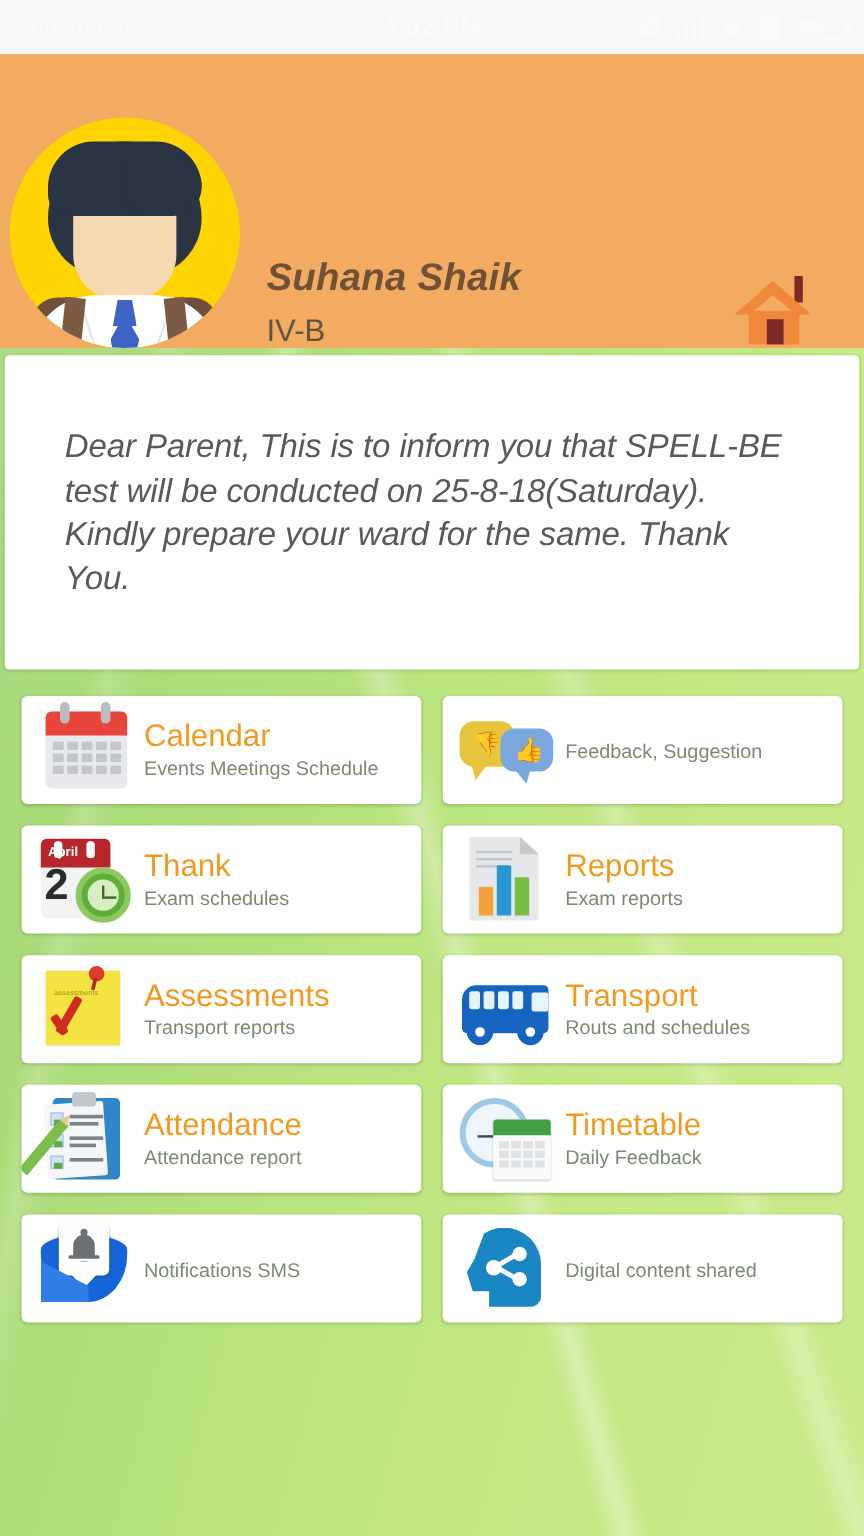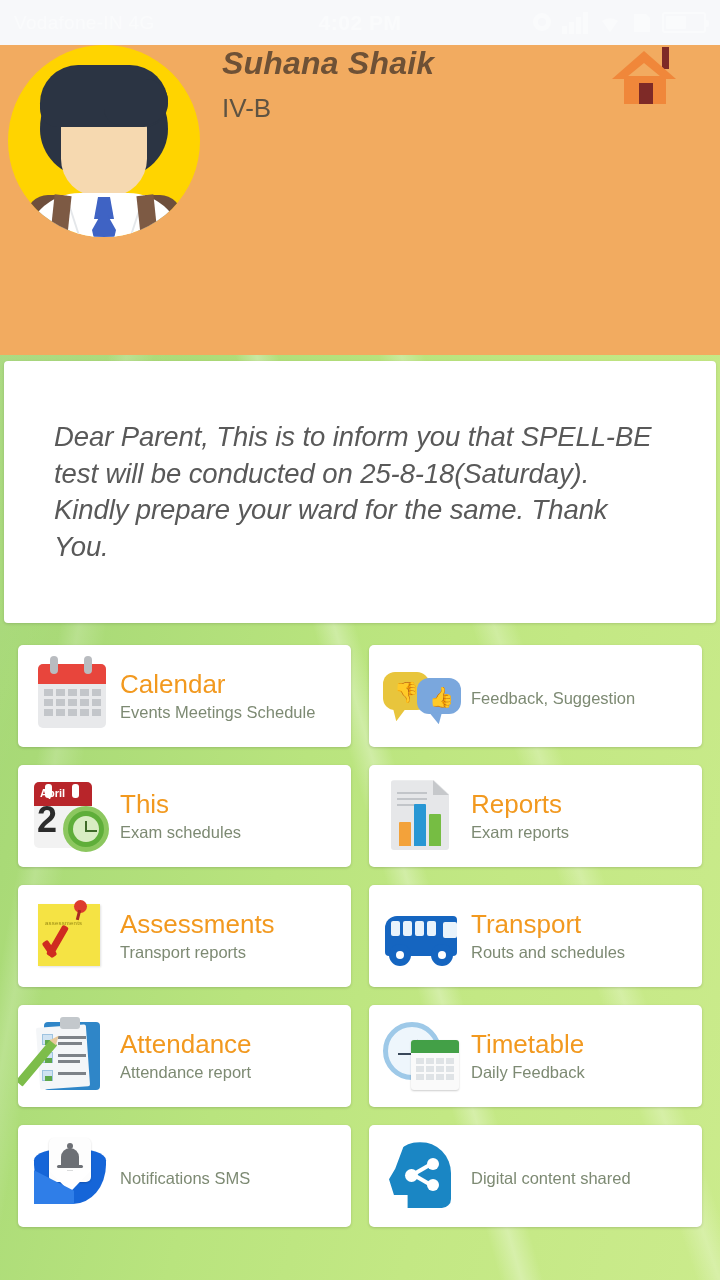--- a/index.html
+++ b/index.html
@@ -55,23 +55,23 @@
     content:""; position:absolute; right:-5px; top:6px;
     width:3px; height:7px; background:#fafbfc; border-radius:0 2px 2px 0;
   }
   .sb-batt .fill {
     height:13px; width:20px; background:#fafbfc; margin-left:2px; border-radius:1px;
   }
 
   
   #header {
     position:relative;
-    height:310px; width:100%;
+    height:245px; width:100%;
     background:#f2ab60;
-    display:flex; align-items:flex-start;
+    display:flex; align-items:flex-end;
     padding-left:8px;
     overflow:hidden;
   }
   #avatar {
     position:relative;
     width:192px; height:192px;
     border-radius:50%;
     background:#ffd400;
     flex:0 0 auto;
     overflow:hidden;
@@ -212,21 +212,21 @@
     padding:0 18px;
     display:grid;
     grid-template-columns:1fr 1fr;
     column-gap:18px;
     row-gap:18px;
   }
   .tile {
     background:#ffffff;
     border-radius:5px;
     box-shadow:0 1px 3px rgba(0,0,0,0.16);
-    height:102px;
+    height:90px;
     display:flex; align-items:center;
     padding-left:12px;
     overflow:hidden;
   }
   .tile-ico {
     flex:0 0 auto;
     width:84px; height:84px;
     position:relative; margin-right:6px;
   }
   .tile-txt { flex:1 1 auto; min-width:0; }
@@ -522,21 +522,21 @@
             <span class="ringR"></span>
         </span>
         <span class="num">2</span>
         <span class="clock">
             <span class="face"></span>
             <span class="h"></span>
             <span class="m"></span>
           </span>
       </div>
       <div class="tile-txt">
-        <div class="tile-title">This</div>
+        <div class="tile-title">Thank</div>
         <div class="tile-sub">Exam schedules</div>
       </div>
     </div>
 
     <div class="tile">
       <div class="tile-ico ic-rep">
         <span class="doc"></span>
           <span class="fold"></span>
         <span class="ln" style="top:18px;width:30px;"></span>
         <span class="ln" style="top:24px;width:30px;"></span>

